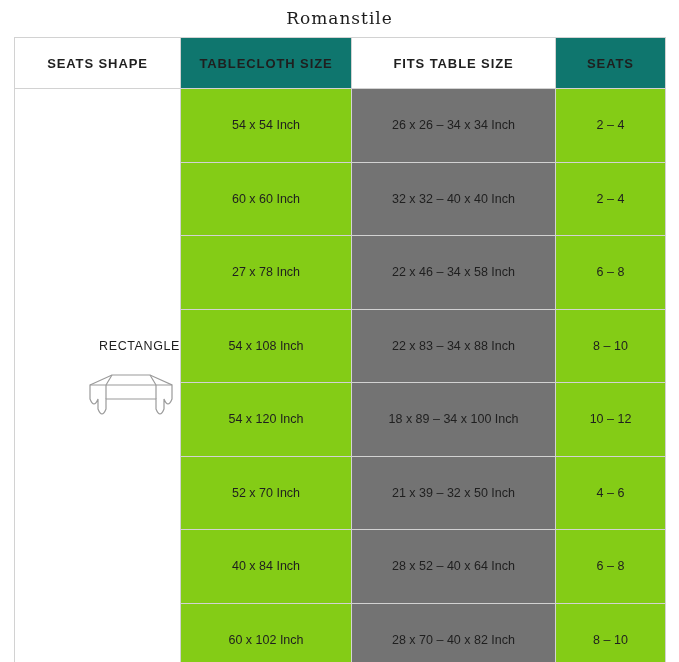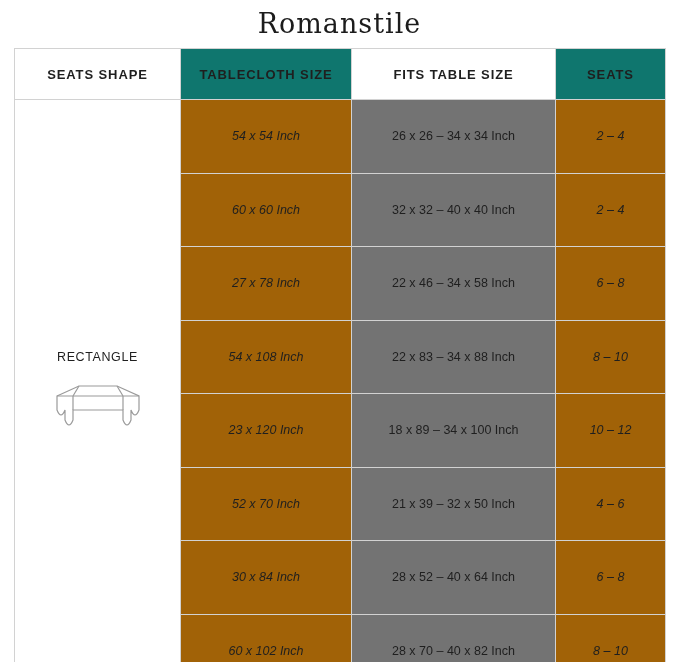--- a/index.html
+++ b/index.html
@@ -16,21 +16,21 @@
   }
   .page {
     position: relative;
     width: 679px;
     height: 662px;
     box-sizing: border-box;
   }
   .brand {
     text-align: center;
     font-family: "DejaVu Serif", serif;
-    font-size: 27px;
+    font-size: 17px;
     letter-spacing: 1px;
     color: #1c1c1c;
     padding-top: 8px;
     padding-bottom: 9px;
     font-weight: 400;
   }
   table.size-chart {
     border-collapse: collapse;
     table-layout: fixed;
     width: 651px;
@@ -58,32 +58,31 @@
   }
   thead th.shaded {
     background: #0f766e;
   }
   tbody td {
     height: 70.5px;
     background: #737373;
     font-weight: 400;
   }
   tbody td.shaded {
-    background: #a16207;
-    font-style: italic;
+    background: #84cc16;
   }
   td.shape-cell {
     background: #ffffff;
     vertical-align: middle;
     padding: 0;
   }
   .shape-inner {
     display: flex;
     flex-direction: column;
-    align-items: center;
+    align-items: flex-end;
     justify-content: center;
     gap: 16px;
   }
   .shape-label {
     font-size: 12.5px;
     letter-spacing: 0.6px;
     color: #1f1f1f;
   }
   .shape-art {
     display: block;
@@ -142,31 +141,31 @@
         <td class="shaded">27 x 78 Inch</td>
         <td>22 x 46 – 34 x 58 Inch</td>
         <td class="shaded">6 – 8</td>
       </tr>
       <tr>
         <td class="shaded">54 x 108 Inch</td>
         <td>22 x 83 – 34 x 88 Inch</td>
         <td class="shaded">8 – 10</td>
       </tr>
       <tr>
-        <td class="shaded">23 x 120 Inch</td>
+        <td class="shaded">54 x 120 Inch</td>
         <td class="nowrap">18 x 89 – 34 x 100 Inch</td>
         <td class="shaded">10 – 12</td>
       </tr>
       <tr>
         <td class="shaded">52 x 70 Inch</td>
         <td>21 x 39 – 32 x 50 Inch</td>
         <td class="shaded">4 – 6</td>
       </tr>
       <tr>
-        <td class="shaded">30 x 84 Inch</td>
+        <td class="shaded">40 x 84 Inch</td>
         <td>28 x 52 – 40 x 64 Inch</td>
         <td class="shaded">6 – 8</td>
       </tr>
       <tr>
         <td class="shaded">60 x 102 Inch</td>
         <td>28 x 70 – 40 x 82 Inch</td>
         <td class="shaded">8 – 10</td>
       </tr>
     </tbody>
   </table>

